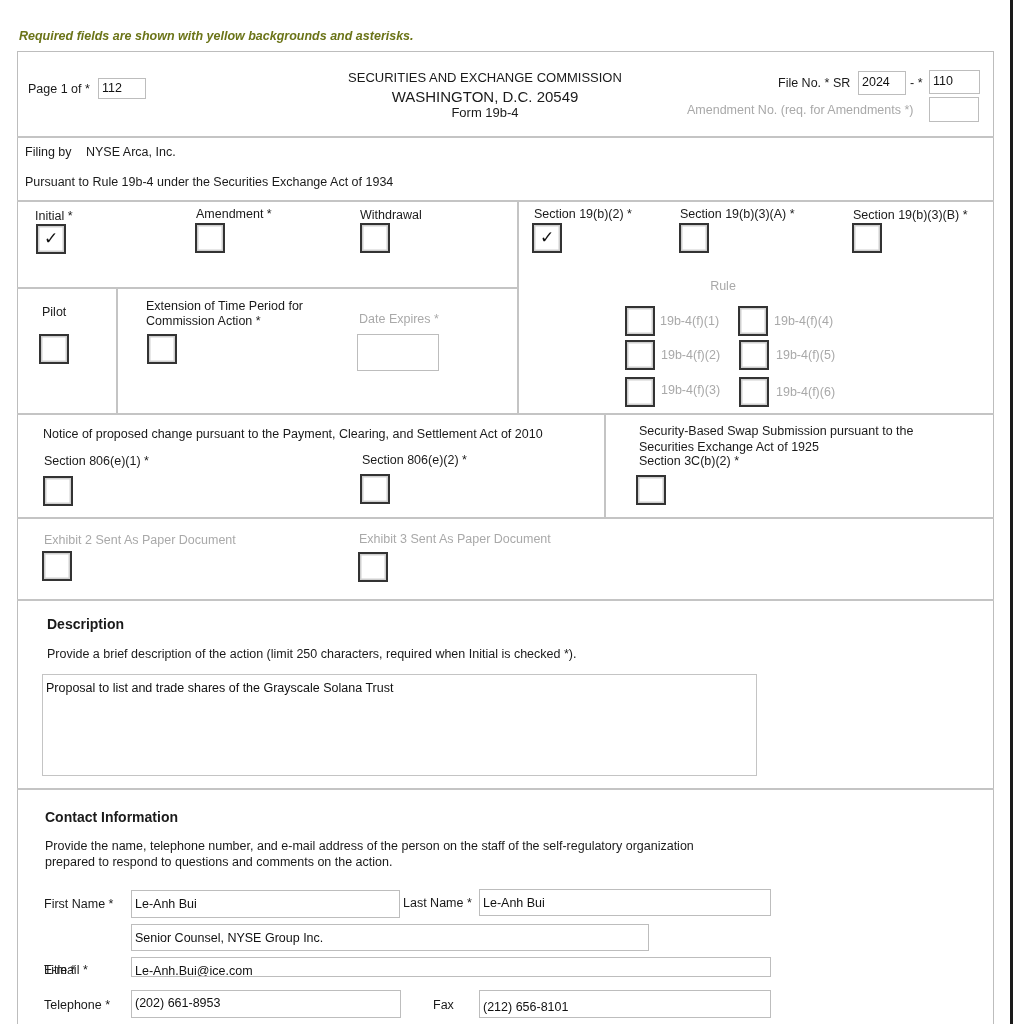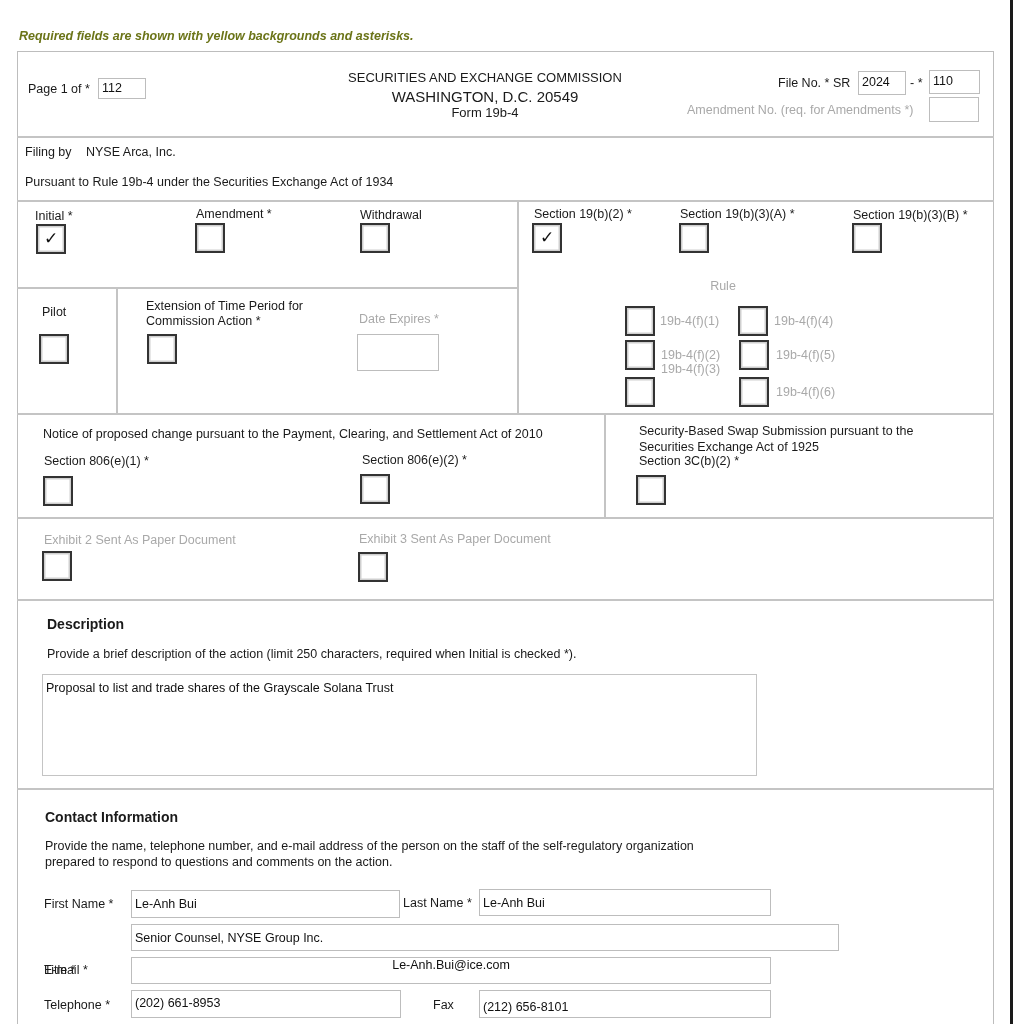--- a/index.html
+++ b/index.html
@@ -97,21 +97,21 @@
 <div class="txt gray" style="left:359px; top:312px;">Date Expires *</div>
 <div class="input" style="left:357px; top:334px; width:82px; height:37px;"></div>
 
 <div class="txt gray center" style="left:693px; top:279px; width:60px;">Rule</div>
 
 <div class="cb" style="left:625px; top:306px;"></div>
 <div class="txt gray" style="left:660px; top:314px;">19b-4(f)(1)</div>
 <div class="cb" style="left:625px; top:340px;"></div>
 <div class="txt gray" style="left:661px; top:348px;">19b-4(f)(2)</div>
 <div class="cb" style="left:625px; top:377px;"></div>
-<div class="txt gray" style="left:661px; top:362px;">19b-4(f)(3)</div>
+<div class="txt gray" style="left:661px; top:383px;">19b-4(f)(3)</div>
 
 <div class="cb" style="left:738px; top:306px;"></div>
 <div class="txt gray" style="left:774px; top:314px;">19b-4(f)(4)</div>
 <div class="cb" style="left:739px; top:340px;"></div>
 <div class="txt gray" style="left:776px; top:348px;">19b-4(f)(5)</div>
 <div class="cb" style="left:739px; top:377px;"></div>
 <div class="txt gray" style="left:776px; top:385px;">19b-4(f)(6)</div>
 
 <div class="hline" style="left:17px; top:413px; width:977px;"></div>
 
@@ -146,21 +146,21 @@
 <div class="txt bold" style="left:45px; top:809px;">Contact Information</div>
 <div class="txt" style="left:45px; top:839px;">Provide the name, telephone number, and e-mail address of the person on the staff of the self-regulatory organization</div>
 <div class="txt" style="left:45px; top:855px;">prepared to respond to questions and comments on the action.</div>
 
 <div class="txt" style="left:44px; top:897px;">First Name *</div>
 <div class="input" style="left:131px; top:890px; width:269px; height:28px; padding-top:6px;">Le-Anh Bui</div>
 <div class="txt" style="left:403px; top:896px;">Last Name *</div>
 <div class="input" style="left:479px; top:889px; width:292px; height:27px; padding-top:6px;">Le-Anh Bui</div>
 
 <div class="txt" style="left:44px; top:931px;margin-top:32px;">Title *</div>
-<div class="input" style="left:131px; top:924px; width:708px; height:27px; padding-top:6px;">Senior Counsel, NYSE Group Inc.</div>
+<div class="input" style="left:131px; top:924px; width:518px; height:27px; padding-top:6px;">Senior Counsel, NYSE Group Inc.</div>
 
 <div class="txt" style="left:44px; top:963px;">E-mail *</div>
-<div class="input" style="left:131px; top:957px; width:640px; height:27px; padding-top:0;text-align:center;">Le-Anh.Bui@ice.com</div>
+<div class="input" style="left:131px; top:957px; width:640px; height:20px; padding-top:6px;">Le-Anh.Bui@ice.com</div>
 
 <div class="txt" style="left:44px; top:998px;">Telephone *</div>
 <div class="input" style="left:131px; top:990px; width:270px; height:28px; padding-top:5px;">(202) 661-8953</div>
 <div class="txt" style="left:433px; top:998px;">Fax</div>
 <div class="input" style="left:479px; top:990px; width:292px; height:28px; padding-top:9px;">(212) 656-8101</div>
 
 </body></html>

